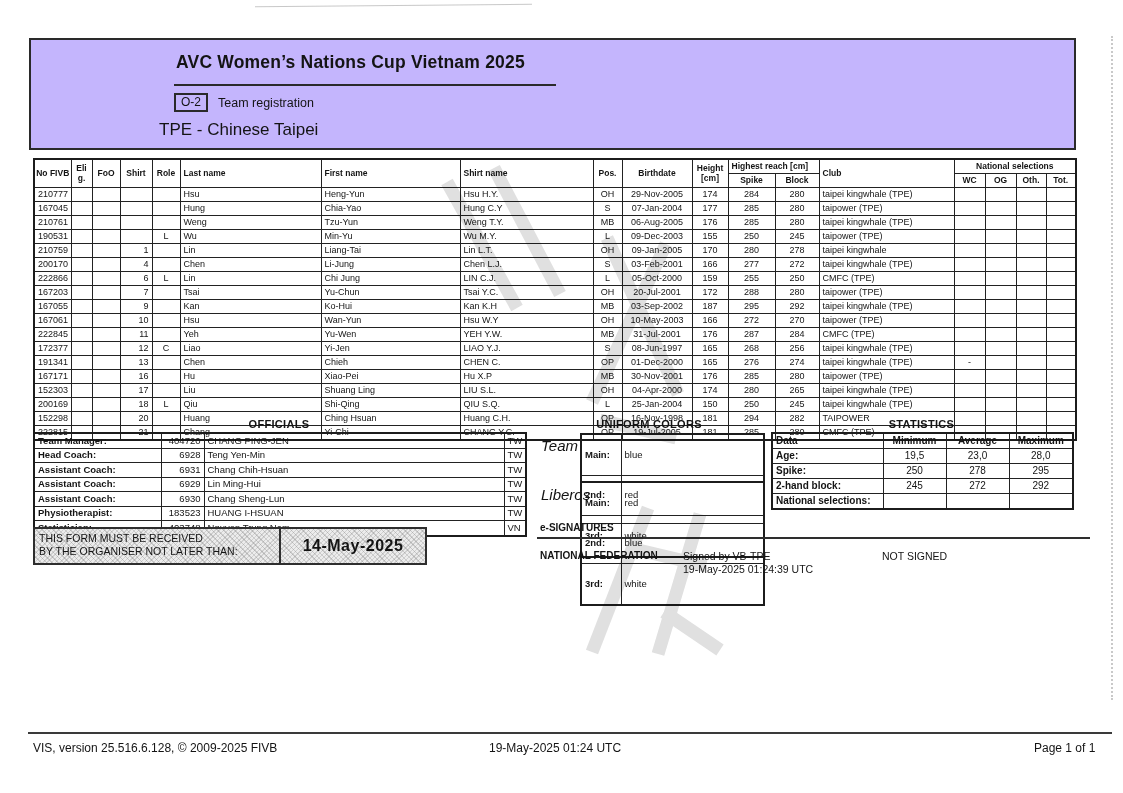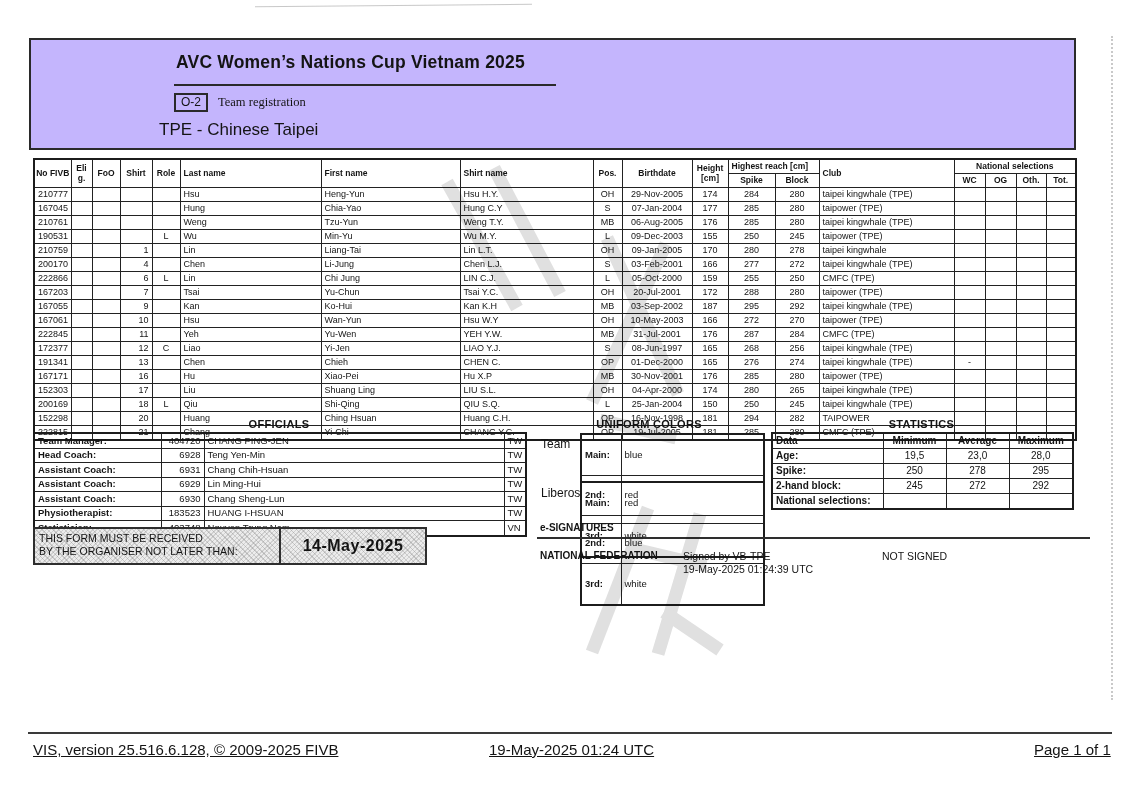--- a/index.html
+++ b/index.html
@@ -5,42 +5,42 @@
   html,body{margin:0;padding:0;background:#fff;}
   .pg{position:relative;width:1123px;height:793px;background:#fff;overflow:hidden;
       font-family:"Liberation Sans",sans-serif;color:#141414;}
   .abs{position:absolute;}
   
   .hdrbox{left:29px;top:38px;width:1043px;height:108px;border:2px solid #2a2a2a;background:#c4b5fd;}
   .title{position:absolute;left:145px;top:12px;font-size:17.5px;font-weight:bold;letter-spacing:.2px;}
   .trule{position:absolute;left:143px;top:44px;width:382px;height:2px;background:#2a2a2a;}
   .o2row{position:absolute;left:143px;top:53px;display:flex;align-items:center;}
   .o2box{display:inline-block;border:2px solid #2a2a2a;padding:0px 5px 1px 5px;font-size:12px;line-height:14px;}
-  .formname{margin-left:10px;font-size:12.5px;font-family:Liberation Serif, serif;}
+  .formname{margin-left:10px;font-size:12.5px;}
   .teamline{position:absolute;left:128px;top:80px;font-size:17px;}
   
   table{border-collapse:collapse;table-layout:fixed;}
   .roster{left:33px;top:158px;width:1042px;border:2px solid #1c1c1c;}
   .roster th,.roster td{border:1px solid #222;font-size:9px;height:13px;line-height:11px;
       padding:0 3px;overflow:hidden;white-space:nowrap;}
   .roster th{font-weight:bold;text-align:center;font-size:8.5px;line-height:9.5px;padding:0 1px;}
   .roster th.lft{text-align:left;padding-left:3px;}
   td.num{text-align:right;} td.ctr{text-align:center;} td.txt{text-align:left;}
   .blk{display:block;}
   
   .sect-title{font-size:11px;font-weight:bold;text-align:center;letter-spacing:.3px;}
   .officials{left:33px;top:432px;width:492px;border:2px solid #1c1c1c;}
   .officials td{border:1px solid #222;font-size:9.5px;height:13.5px;line-height:12px;padding:0 3px;
       overflow:hidden;white-space:nowrap;}
   td.lbl{font-weight:bold;}
   
   .unitable{width:183px;border:2px solid #1c1c1c;}
   .unitable td{border:1px solid #222;font-size:9.5px;height:13.5px;line-height:12px;padding:13px 3px;
       overflow:hidden;white-space:nowrap;}
-  .grouplabel{font-size:12px;}
+  .grouplabel{font-size:15px;font-style:italic;}
   
   .stats{left:771px;top:432px;width:301px;border:2px solid #1c1c1c;}
   .stats td{border:1px solid #222;font-size:10px;height:14px;line-height:12px;padding:0 3px;
       overflow:hidden;white-space:nowrap;}
   .stats td.hd{font-weight:bold;}
   
   .deadline{left:33px;top:527px;width:390px;height:34px;border:2px solid #2e2e2e;display:flex;
       background-color:#ececec;
       background-image:repeating-linear-gradient(45deg,rgba(110,110,110,.28) 0 1px,transparent 1px 4px),
                        repeating-linear-gradient(-45deg,rgba(110,110,110,.22) 0 1px,transparent 1px 3px);}
@@ -48,21 +48,21 @@
   .dl-date{flex:1;border-left:2px solid #2e2e2e;display:flex;align-items:center;justify-content:center;
       font-size:16px;font-weight:bold;letter-spacing:.5px;}
   
   .esig-title{left:540px;top:522px;font-size:10px;font-weight:bold;}
   .esig-rule{left:537px;top:537px;width:553px;height:2px;background:#2e2e2e;}
   .fed-label{left:540px;top:550px;font-size:10px;font-weight:bold;}
   .signed{left:683px;top:550px;font-size:10.5px;line-height:13px;}
   .notsigned{left:882px;top:550px;font-size:10.5px;}
   
   .footrule{left:28px;top:732px;width:1084px;height:2px;background:#3a3a3a;}
-  .foot{top:741px;font-size:15px;text-decoration:underline;}
+  .foot{top:741px;font-size:12px;}
   .foot-l{left:33px;} .foot-c{left:489px;} .foot-r{left:1034px;}
   
   .scanline{left:1111px;top:36px;height:664px;border-left:2px dotted #c9c9c9;}
   .topline{left:255px;top:5px;width:277px;height:1px;background:#9a9a9a;opacity:.55;transform:rotate(-.5deg);}
   .wm{left:0;top:0;pointer-events:none;mix-blend-mode:multiply;}
 </style>
 </head>
 <body>
 
 <div class="pg">

